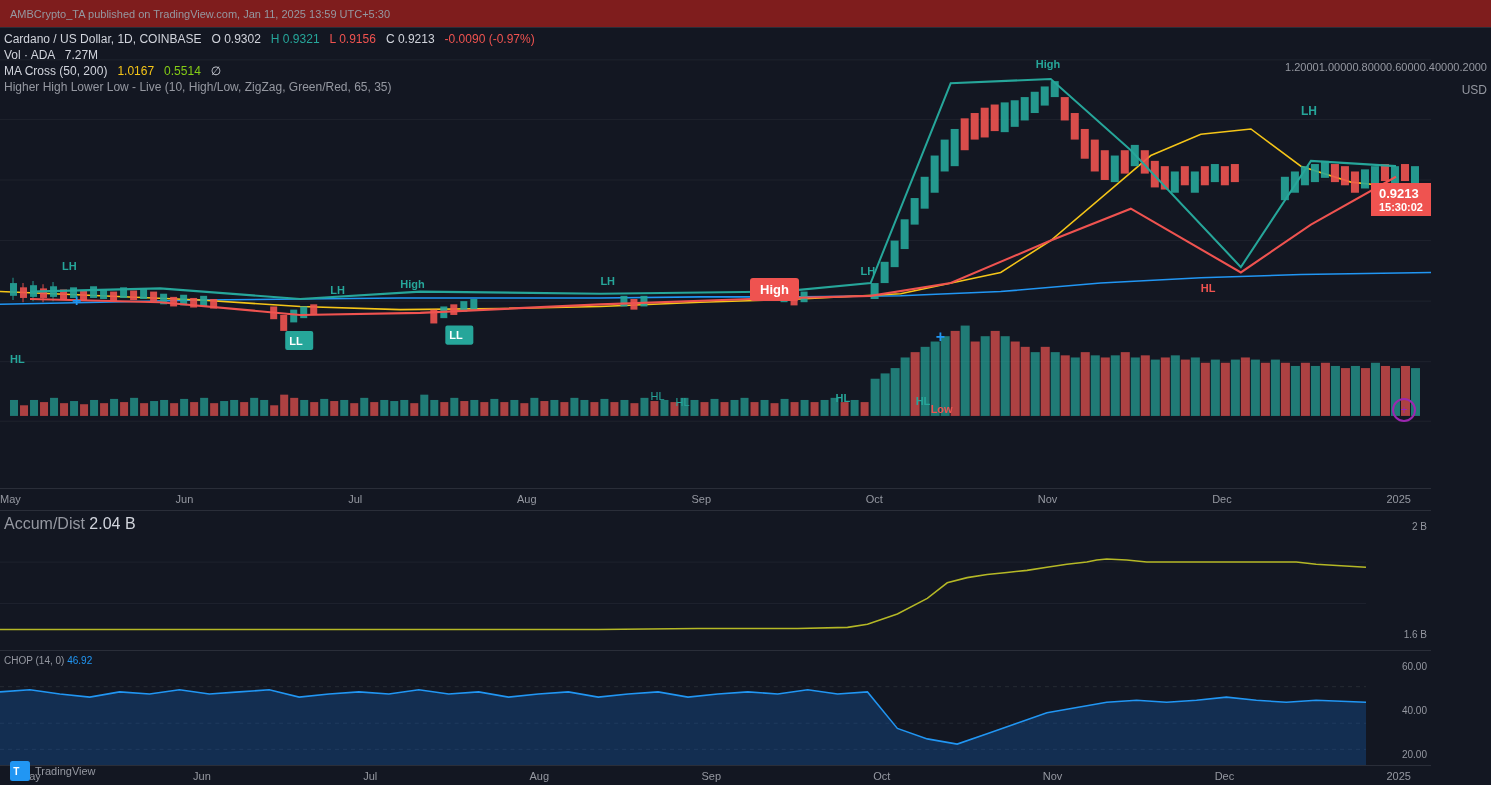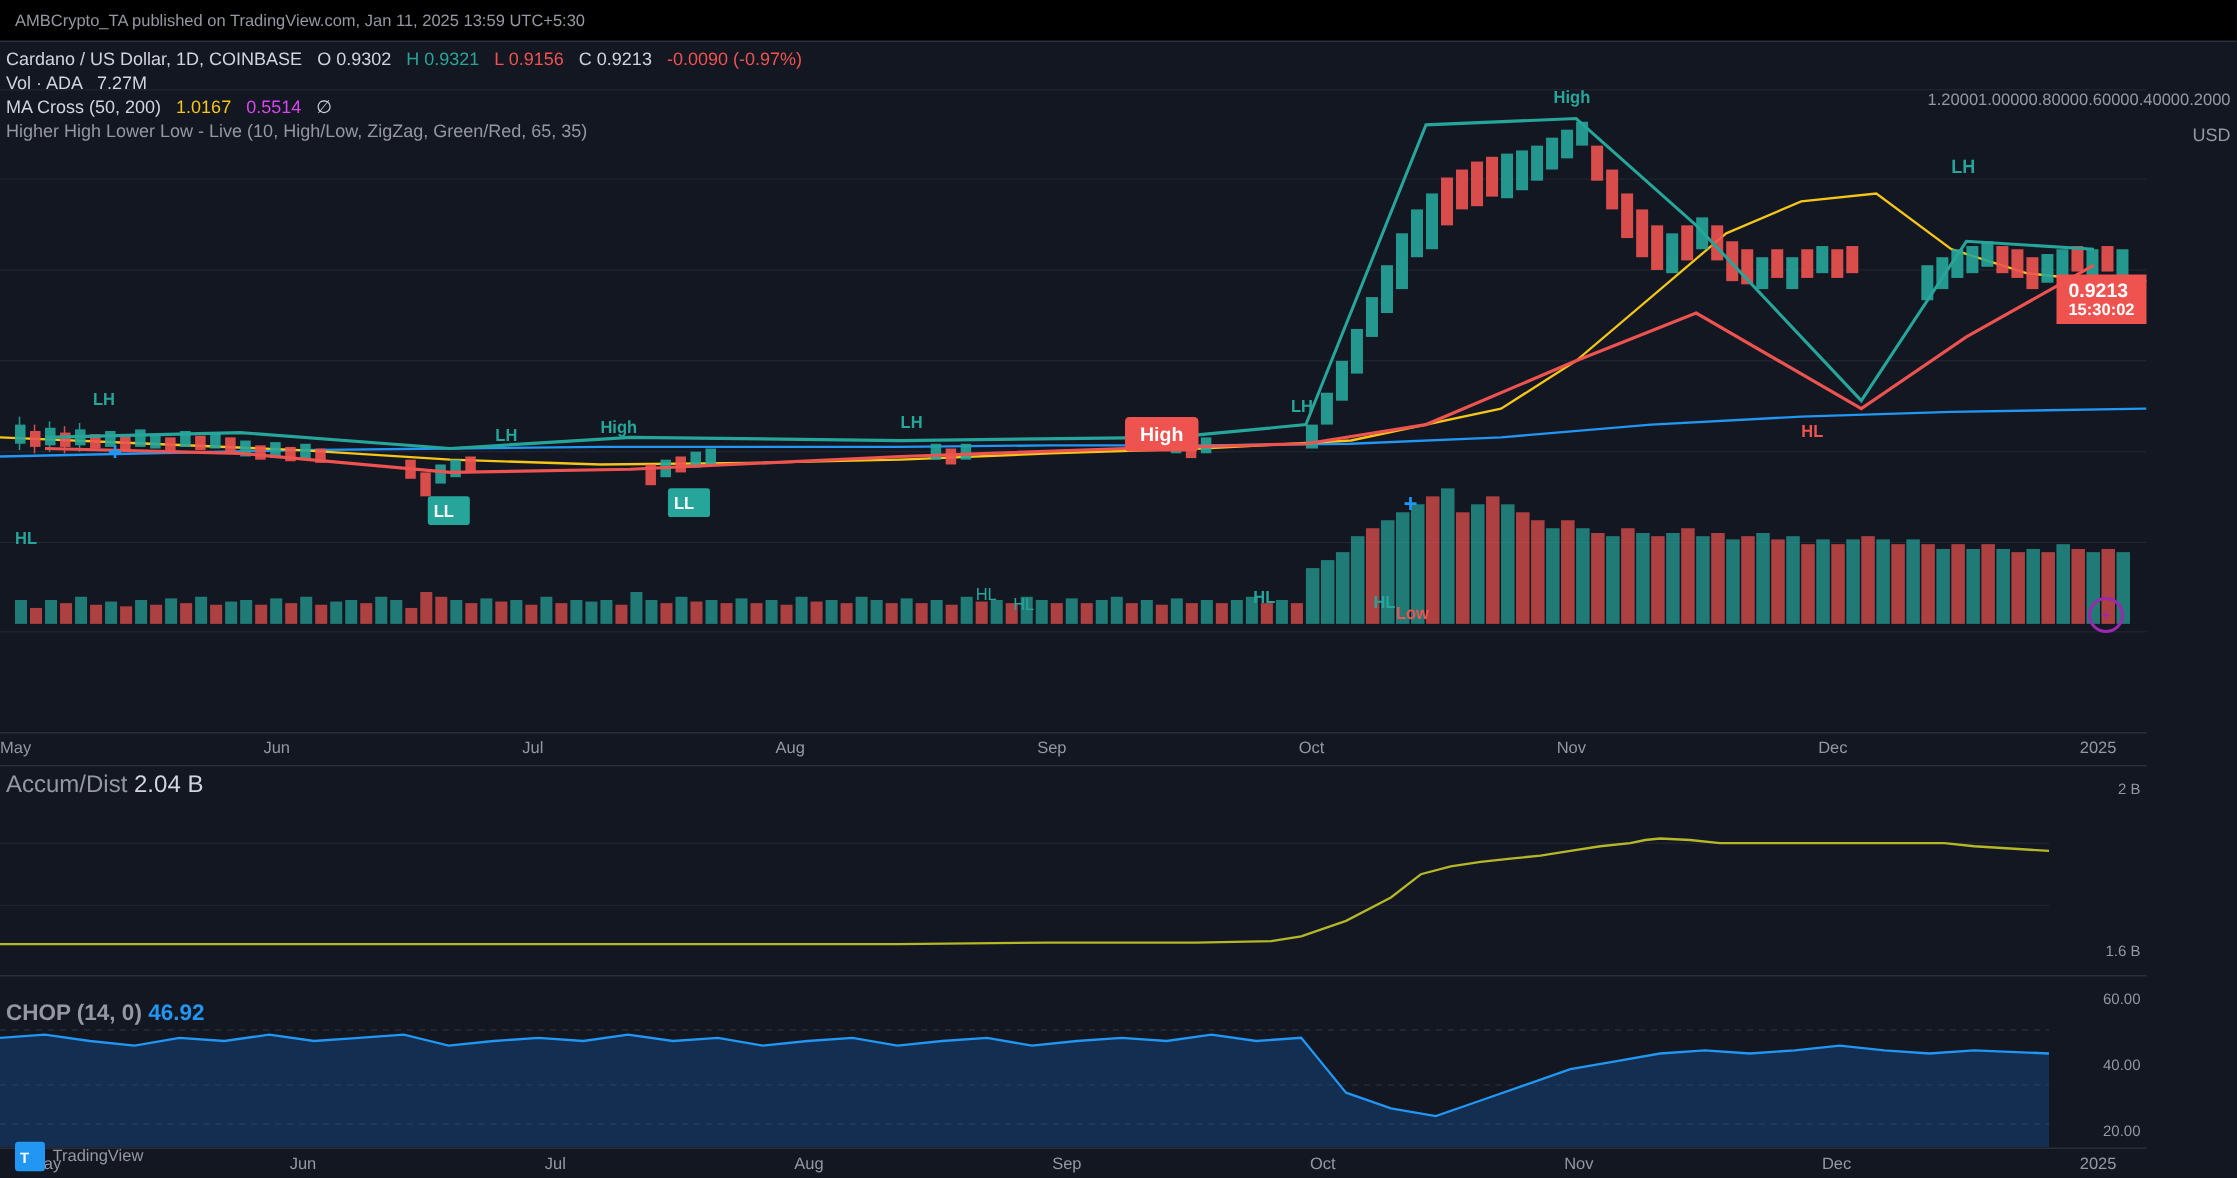--- a/index.html
+++ b/index.html
@@ -11,21 +11,21 @@
       width: 1491px;
       height: 785px;
       overflow: hidden;
       position: relative;
     }
 
     .header-bar {
       position: absolute;
       top: 0; left: 0; right: 0;
       height: 28px;
-      background: #000000;
+      background: #7f1d1d;
       display: flex;
       align-items: center;
       padding: 0 10px;
       font-size: 11px;
       color: #9598a1;
       border-bottom: 1px solid #2a2e39;
       text-align: right;
     }
 
     .chart-area {
@@ -54,21 +54,21 @@
     .ohlc-l { color: #ef5350; }
     .ohlc-c { color: #d1d4dc; }
     .ohlc-chg { color: #ef5350; }
 
     .info-row3 {
       font-size: 12px;
       color: #d1d4dc;
       margin-bottom: 2px;
     }
     .ma1 { color: #f5c518; }
-    .ma2 { color: #d946ef; margin-top: 12px; }
+    .ma2 { color: #84cc16; margin-top: 12px; }
 
     .info-row4 {
       font-size: 12px;
       color: #9598a1;
     }
 
     
     .price-label {
       position: absolute;
       right: 60px;
@@ -133,25 +133,24 @@
     .chop-panel {
       position: absolute;
       bottom: 20px;
       left: 0;
       right: 60px;
       height: 115px;
       border-top: 1px solid #2a2e39;
     }
     .chop-label {
       position: absolute;
-      top: 16px;
+      top: 4px;
       left: 4px;
-      font-size: 15px;
-      color: #9598a1;
-      font-weight: bold;
+      font-size: 10px;
+      color: #9598a1;
     }
     .chop-val { color: #2196f3; }
 
     
     .bottom-xaxis {
       position: absolute;
       bottom: 0;
       left: 0;
       right: 60px;
       height: 20px;

